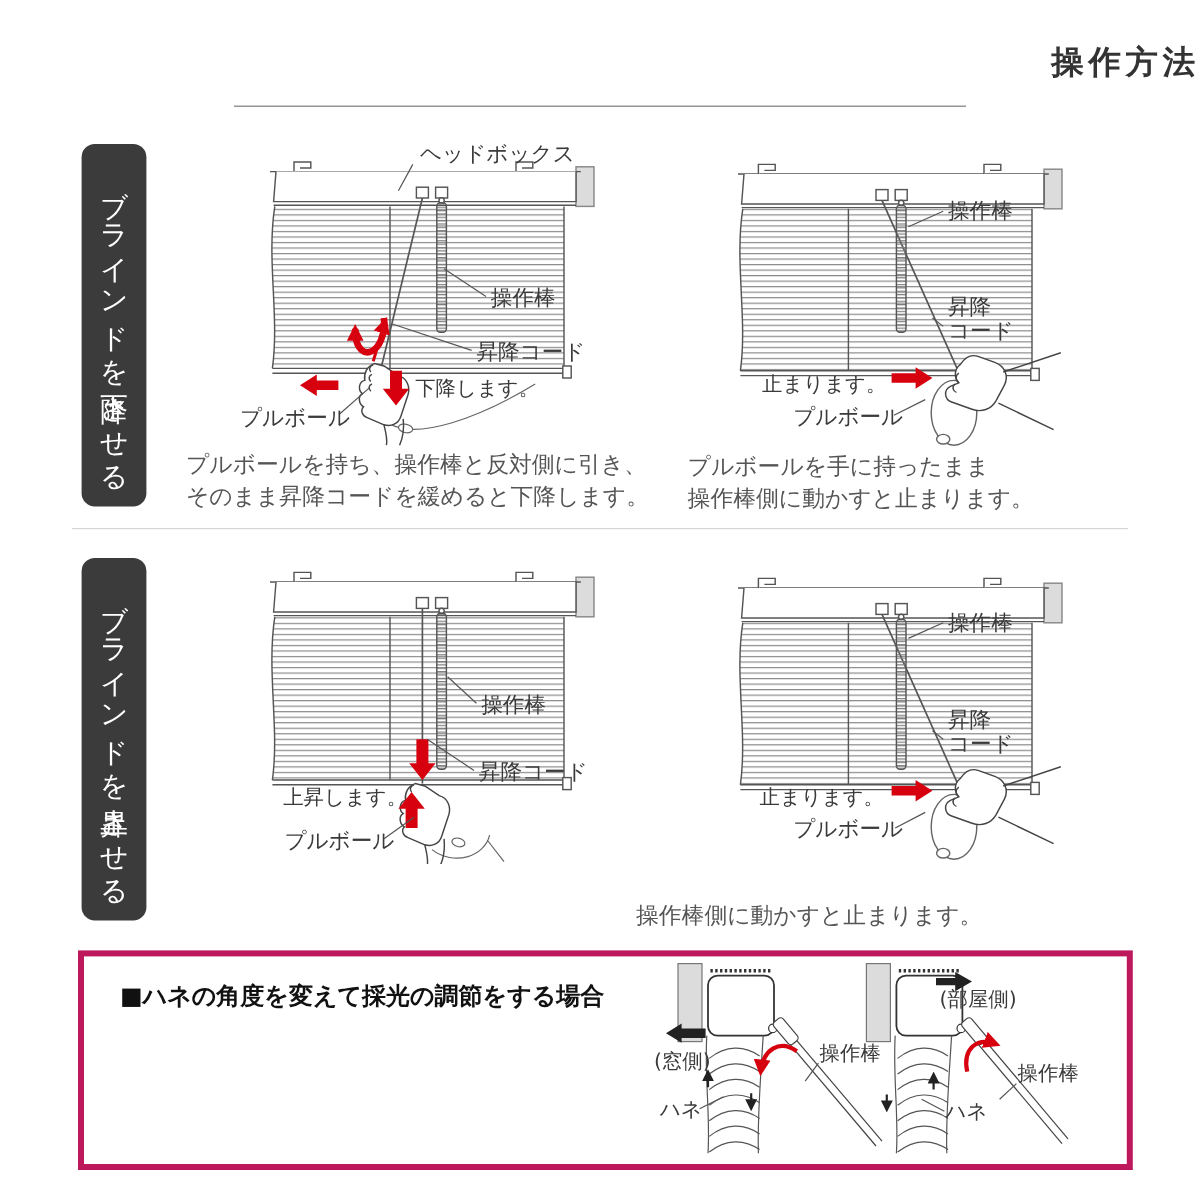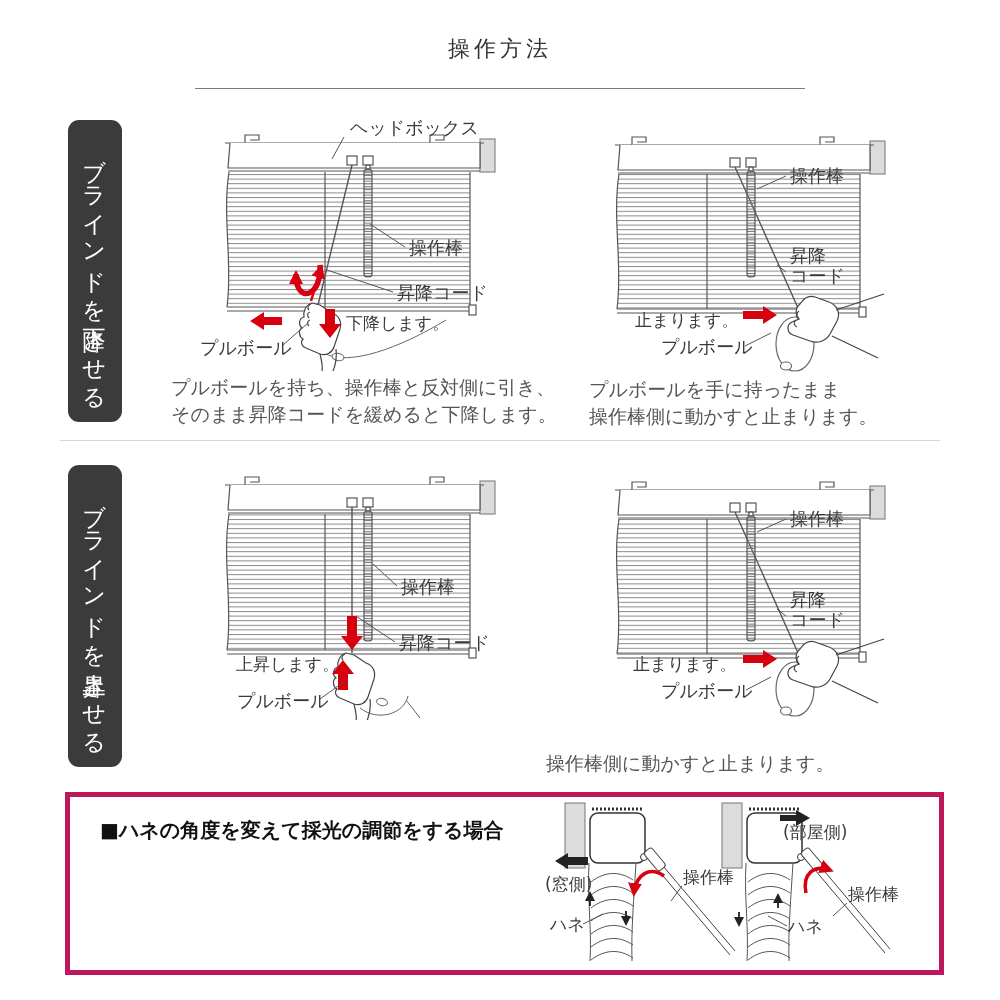--- a/index.html
+++ b/index.html
@@ -1,26 +1,26 @@
 <!DOCTYPE html>
 <html><head>
 <meta charset="utf-8">
 <style>
   html,body{margin:0;padding:0;background:#fff;}
   .page{position:relative;width:1000px;height:1000px;background:#fff;overflow:hidden;
         font-family:"DejaVu Sans","Liberation Sans",sans-serif;color:#333;}
   .abs{position:absolute;}
-  .title{position:absolute;top:34px;left:0;width:1000px;text-align:center;
-         font-size:22px;font-weight:400;letter-spacing:4px;color:#333;}
+  .title{position:absolute;top:34px;left:0;width:1000px;text-align:right;
+         font-size:27px;font-weight:700;letter-spacing:4px;color:#333;}
   .title-rule{position:absolute;top:88px;left:195px;width:610px;height:1px;background:#7a7a7a;}
   .divider{position:absolute;left:60px;width:880px;height:1px;background:#d6d6d6;}
   .vlabel{position:absolute;left:68px;width:54px;height:302px;background:#3b3b3b;color:#fff;
           border-radius:11px;writing-mode:vertical-rl;text-orientation:upright;
           display:flex;align-items:center;justify-content:center;font-size:23px;letter-spacing:2px;}
-  .caption{position:absolute;font-size:19px;line-height:1.42;color:#555;white-space:nowrap;margin-left:16px;}
+  .caption{position:absolute;font-size:19px;line-height:1.42;color:#555;white-space:nowrap;}
   .bottom-box{position:absolute;left:65px;top:792px;width:869px;height:173px;border:5px solid #be185d;background:#fff;}
   .bb-heading{position:absolute;left:30px;top:20px;font-size:20px;font-weight:bold;color:#111;white-space:nowrap;}
   .bb-body{position:absolute;left:30px;top:60px;font-size:19px;line-height:1.75;color:#555;white-space:nowrap;}
   svg text{font-size:18px;fill:#3a3a3a;}
   svg text.action{font-size:17px;}
   svg text.mini{font-size:17px;}
 </style>
 </head>
 <body>
 

